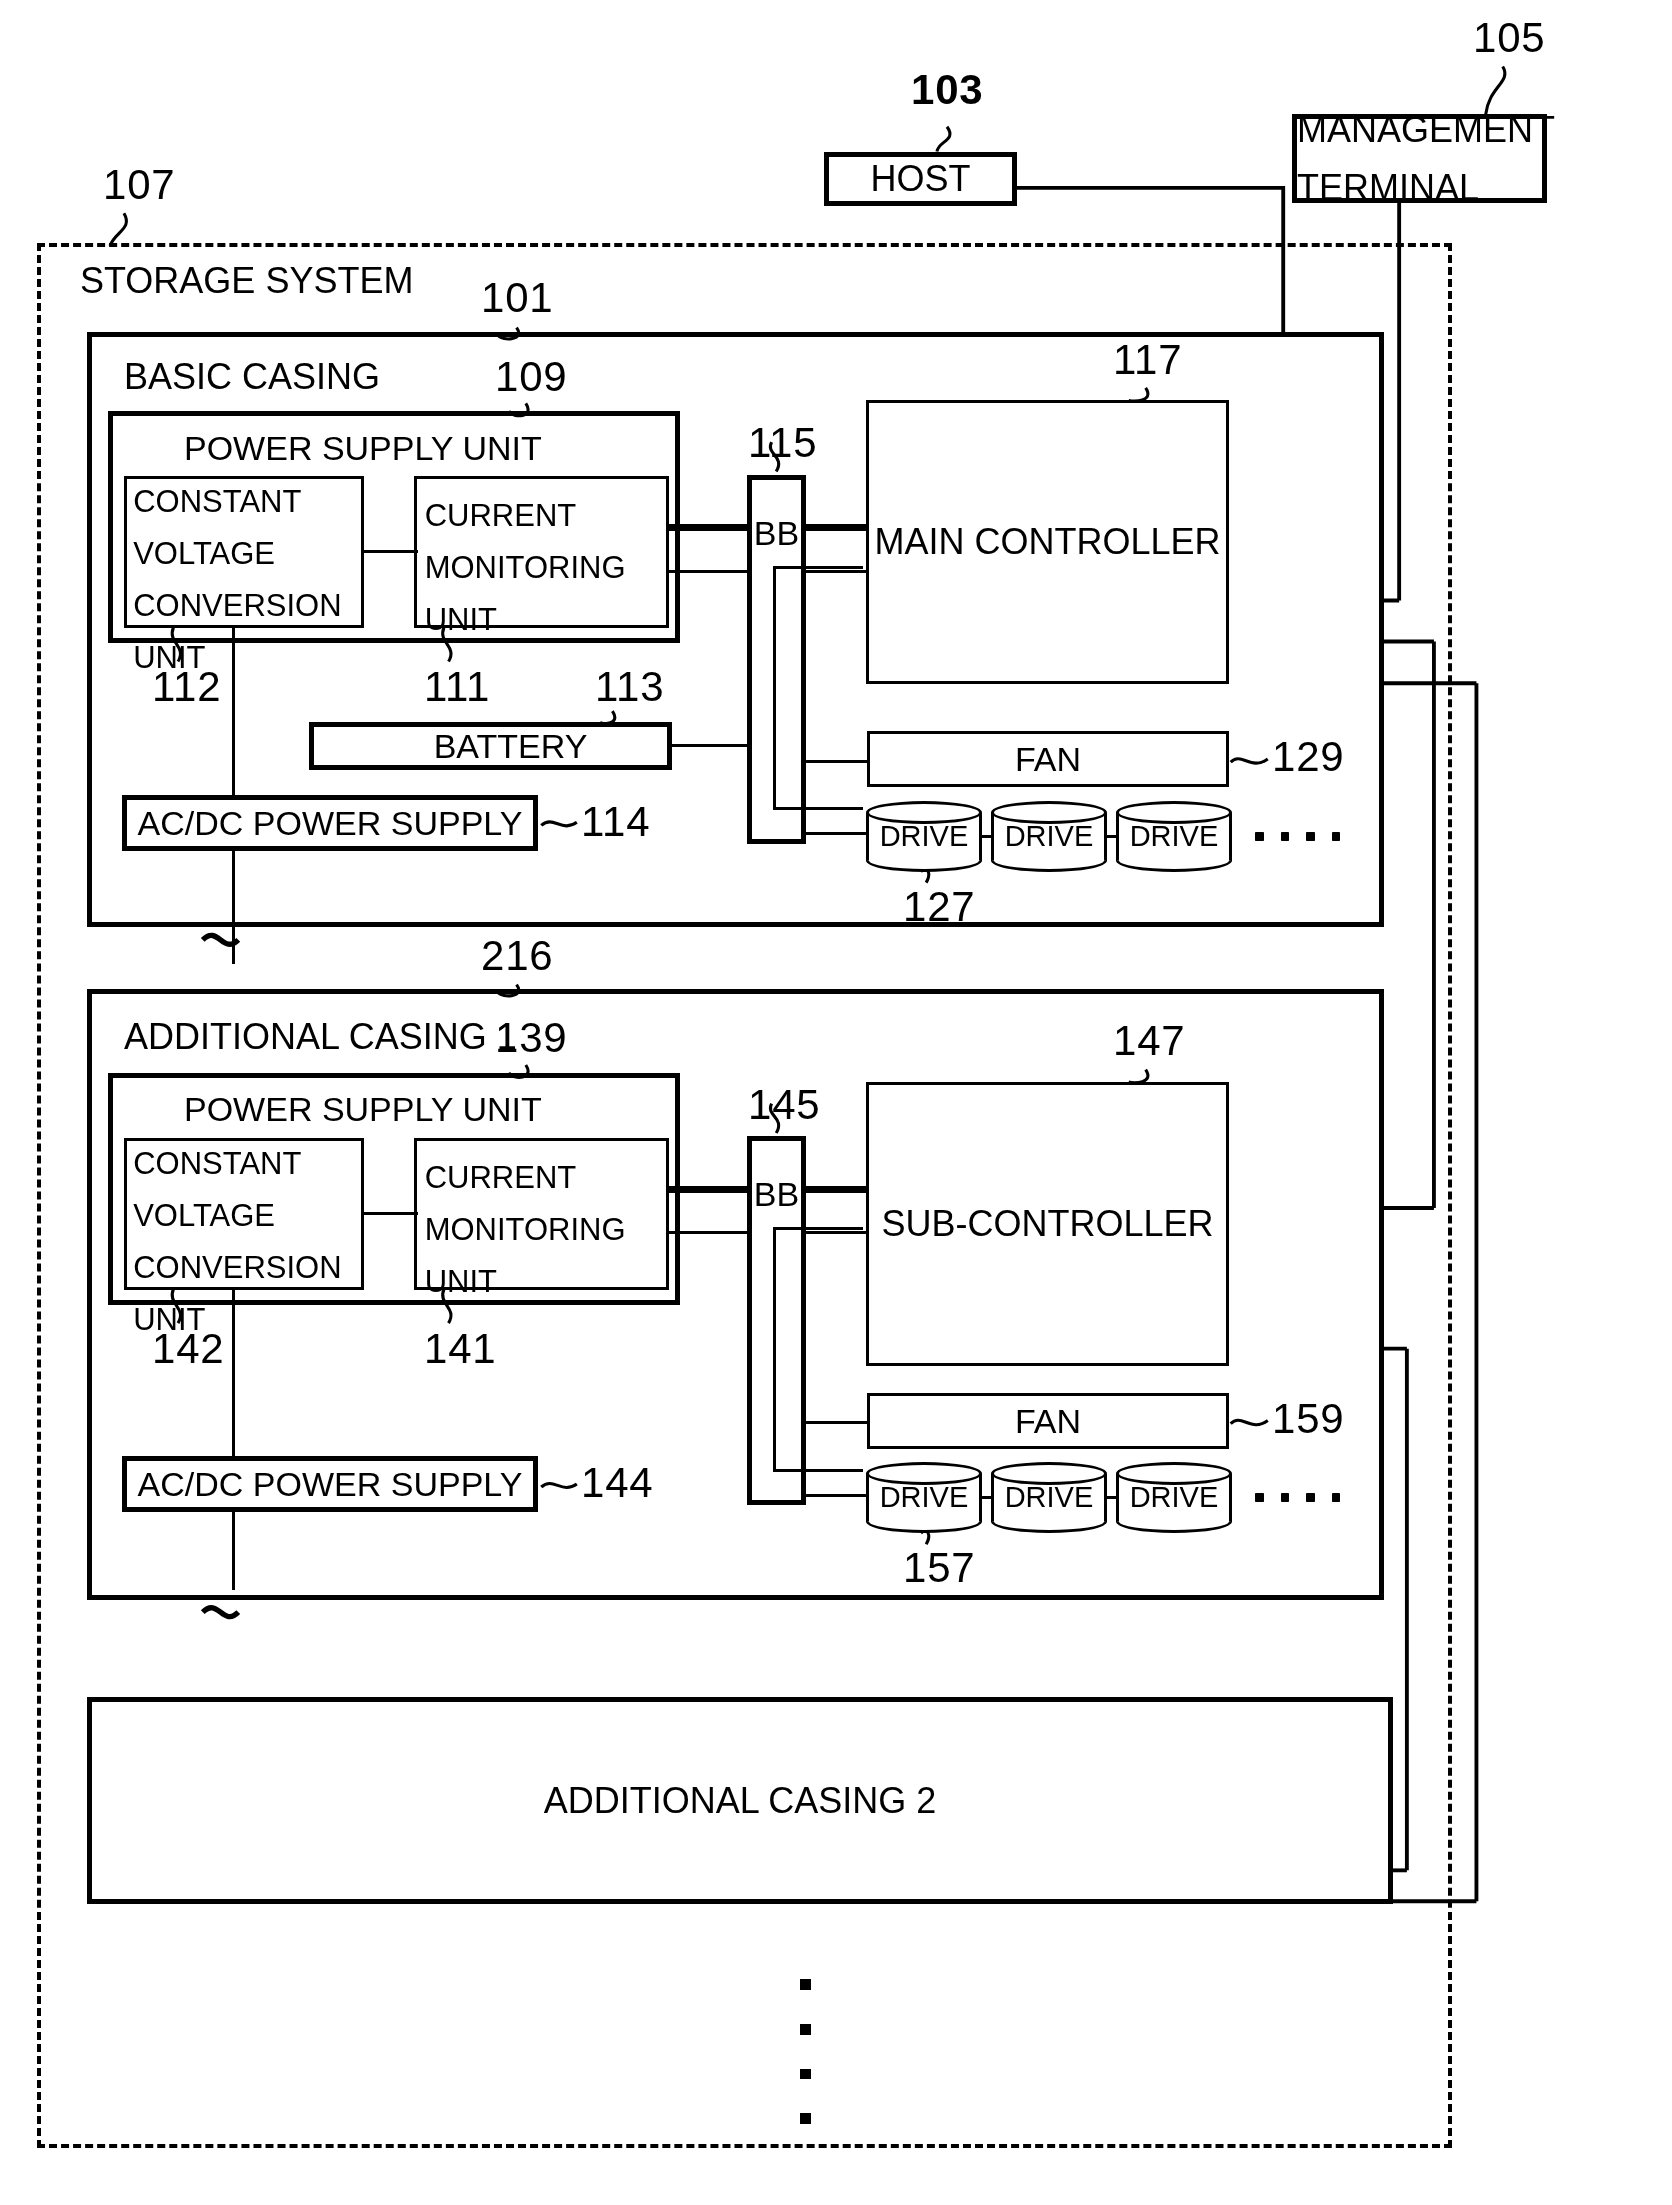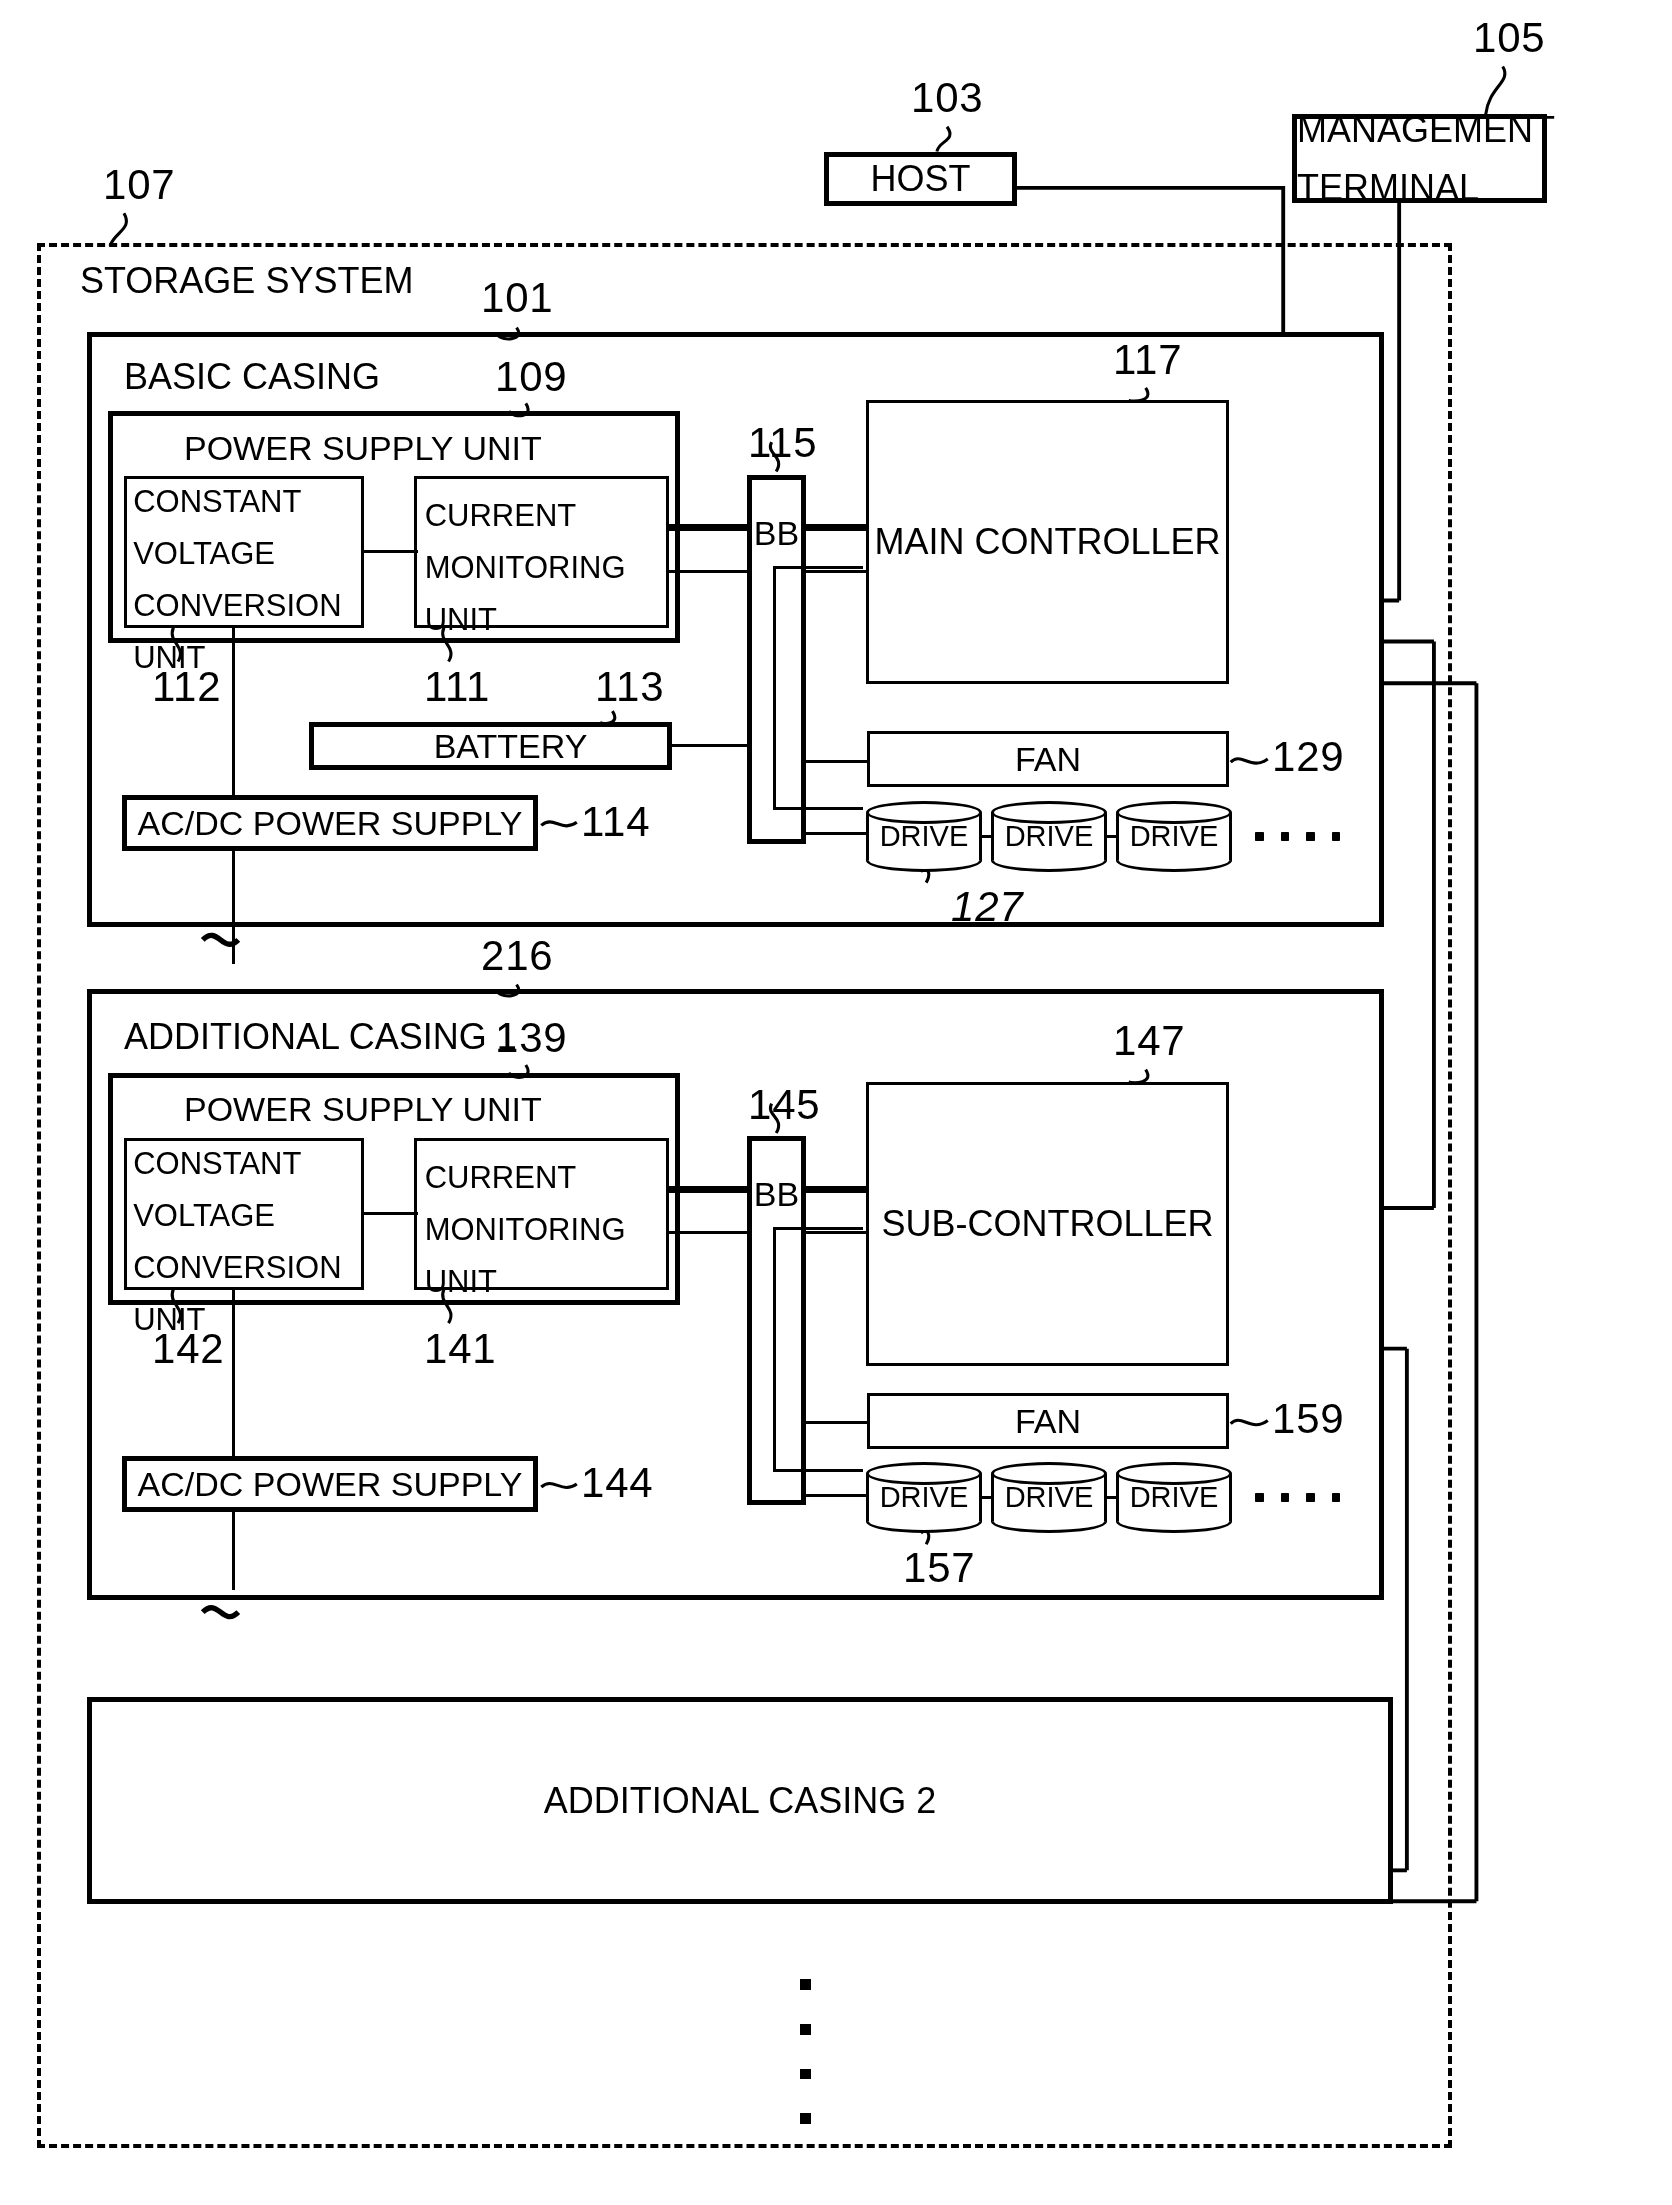--- a/index.html
+++ b/index.html
@@ -74,21 +74,21 @@
   </svg>
 
   <div class="box b-dash" style="left:37px;top:243px;width:1415px;height:1905px;"></div>
   <div class="lbl t46" style="left:80px;top:263px;">STORAGE SYSTEM</div>
   <div class="num" style="left:87px;top:164px;margin-left:16px;">107</div>
   <svg class="ov" viewBox="0 0 2164 2853" width="1673" height="2205">
     <path d="M160 276 C 172 296, 148 300, 142 318" stroke="#000" fill="none" stroke-width="4"></path>
   </svg>
 
   <div class="box b-thick ctr t46" style="left:824px;top:152px;width:193px;height:54px;">HOST</div>
-  <div class="num" style="left:911px;top:77px;">103</div>
+  <div class="num" style="left:911px;top:69px;font-weight:bold;">103</div>
   <svg class="ov" viewBox="0 0 2164 2853" width="1673" height="2205">
     <path d="M1225 164 C 1238 182, 1214 182, 1212 196" stroke="#000" fill="none" stroke-width="4"></path>
   </svg>
 
   <div class="box b-thick topctr" style="left:1292px;top:114px;width:255px;height:89px;flex-direction:column;justify-content:center;">
     <div class="t46">MANAGEMENT</div>
     <div class="t46">TERMINAL</div>
   </div>
   <div class="num" style="left:1473px;top:17px;">105</div>
   <svg class="ov" viewBox="0 0 2164 2853" width="1673" height="2205">
@@ -203,21 +203,21 @@
     <div class="cyl-txt">DRIVE</div>
   </div>
   <div class="h" style="left:979px;top:835px;width:15.5px;"></div>
   <div class="h" style="left:1104px;top:835px;width:15.5px;"></div>
   <div class="dots" style="left:1255px;top:832px;">
     <i></i>
       <i></i>
       <i></i>
       <i></i>
   </div>
-  <div class="num" style="left:951px;top:886px;font-style:italic;">127</div>
+  <div class="num" style="left:903px;top:886px;">127</div>
   <svg class="ov" viewBox="0 0 2164 2853" width="1673" height="2205">
     <path d="M1198 1142 C 1210 1122, 1186 1118, 1194 1128" stroke="#000" fill="none" stroke-width="4"></path>
   </svg>
 
   <div class="box b-thick" style="left:87px;top:989px;width:1297px;height:611px;"></div>
   <div class="lbl t46" style="left:124px;top:1019px;">ADDITIONAL CASING 1</div>
   <div class="num" style="left:481px;top:935px;">216</div>
   <svg class="ov" viewBox="0 0 2164 2853" width="1673" height="2205">
     <path d="M668 1274 C 680 1290, 650 1292, 644 1284" stroke="#000" fill="none" stroke-width="4"></path>
   </svg>

